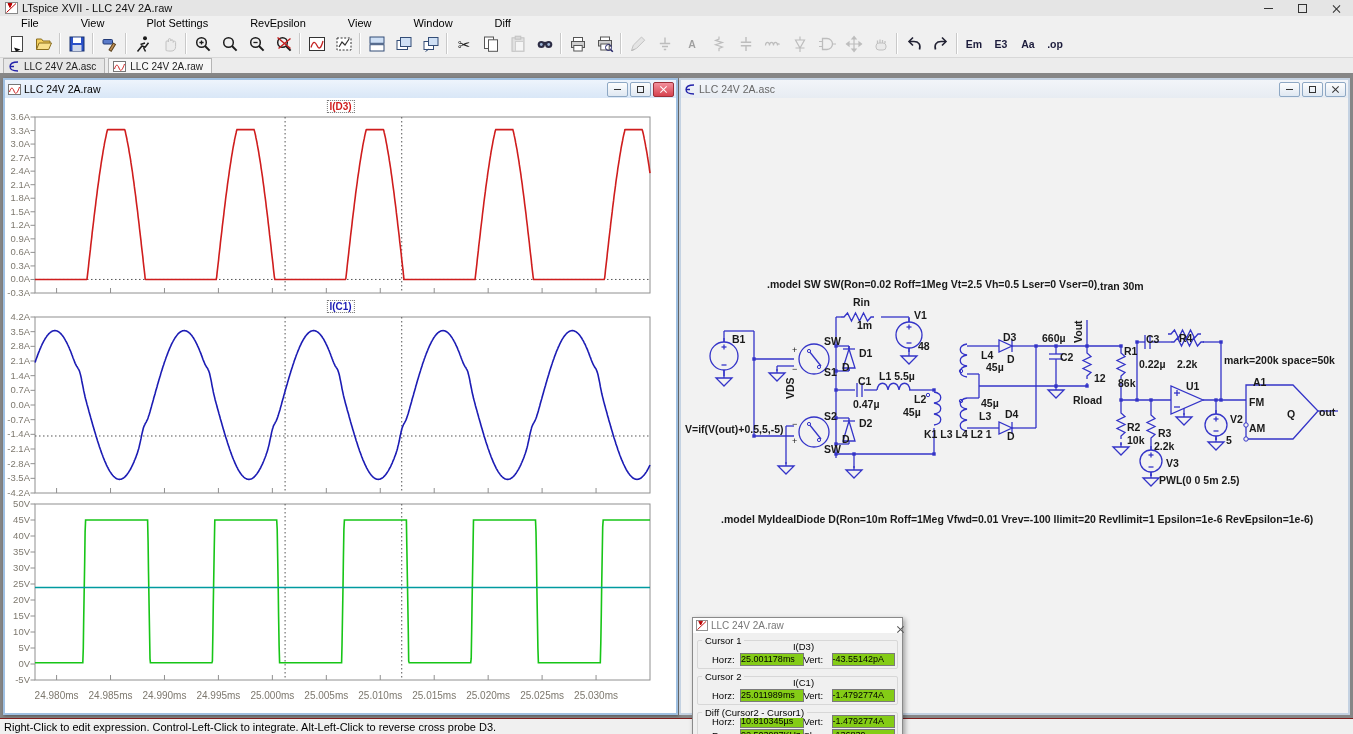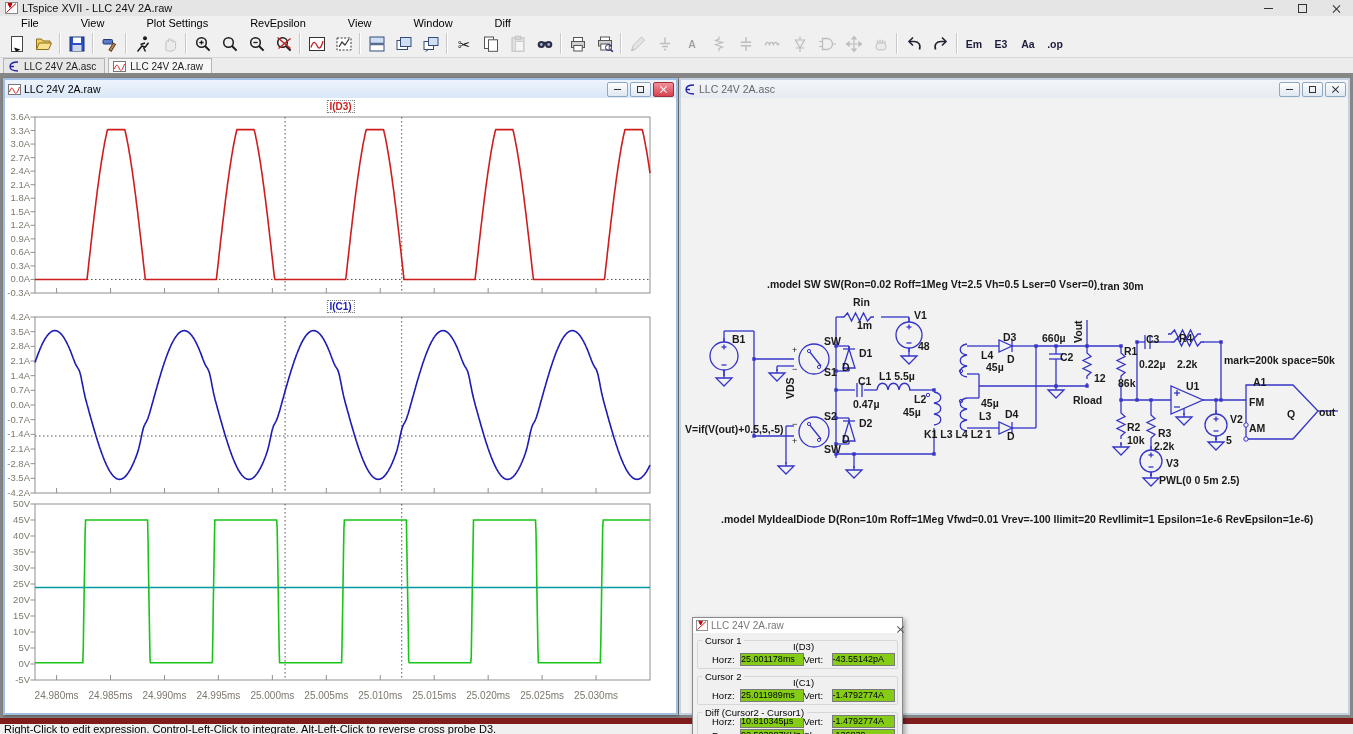--- a/index.html
+++ b/index.html
@@ -42,21 +42,21 @@
   .wbtn2 .glyph-min{width:7px;border-color:currentColor;}
   .wbtn2 .glyph-res{width:5px;height:5px;border-color:currentColor;}
   .gx{position:relative;width:7px;height:7px;}
   .gx:before,.gx:after{content:"";position:absolute;left:3px;top:-1px;width:1px;height:9px;background:currentColor;}
   .gx:before{transform:rotate(45deg);} .gx:after{transform:rotate(-45deg);}
   .plotbody{position:absolute;left:0;top:18px;right:0;bottom:0;background:#fff;padding-top:2px;}
   .panerow{height:13px;position:relative;font-size:10px;font-weight:bold;}
   .ptl{position:absolute;transform:translateX(-50%);border:1px dotted #777;padding:0 2px;line-height:11px;}
   .schbody{position:absolute;left:0;top:18px;right:0;bottom:0;background:#f2f2f2;}
   .statusbar{position:absolute;left:0;top:718px;width:1353px;height:16px;background:#f0f0f0;
-    border-top:6px solid #7f1d1d;font-size:11px;color:#000;display:flex;align-items:center;padding-left:4px;box-sizing:border-box;}
+    border-top:1px solid #7f1d1d;font-size:11px;color:#000;display:flex;align-items:center;padding-left:4px;box-sizing:border-box;}
   .dlg{position:absolute;left:692px;top:544px;width:209px;height:123px;background:#f0f0f0;
     border:1px solid #8a8a8a;box-shadow:2px 2px 5px rgba(0,0,0,.35);font-size:9.5px;z-index:50;}
   .dlg-title{height:15px;background:#fff;display:flex;align-items:center;color:#777;font-size:10px;}
   .dlg-title svg{margin:0 3px;}
   .dlg-close{margin-left:auto;margin-right:5px;color:#555;}
   .grp{margin:1px 4px 0 4px;border:1px solid #d7d7d7;border-radius:2px;position:relative;padding:1px 2px 2px 14px;}
   .grp-h{position:absolute;top:-6px;left:4px;background:#f0f0f0;padding:0 3px;color:#000;}
   .grp{margin-top:7px;}
   .trc{text-align:center;line-height:10px;color:#000;}
   .frow{display:flex;align-items:center;margin-top:1px;}

